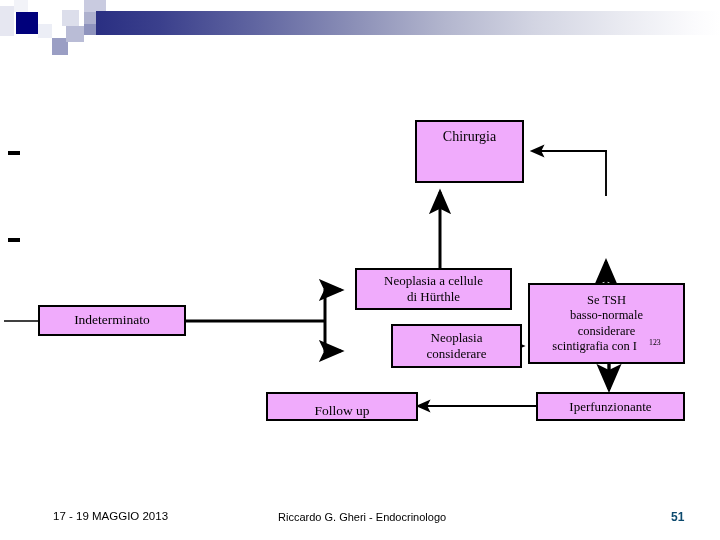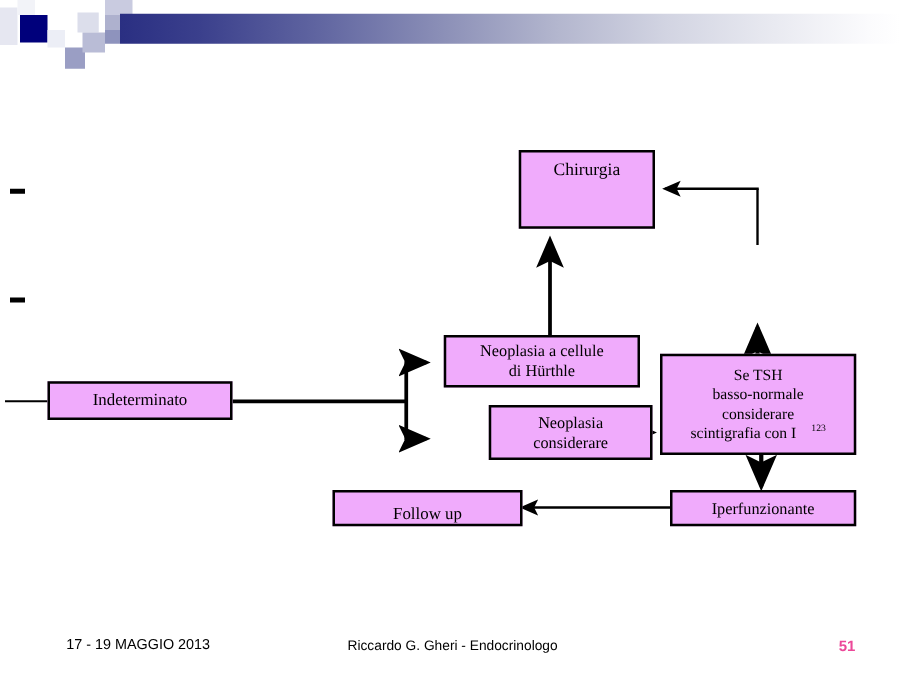--- a/index.html
+++ b/index.html
@@ -101,21 +101,21 @@
     font-size: 11px;
     color: #000000;
     white-space: nowrap;
   }
   #footer-pageno {
     position: absolute;
     left: 660px;
     top: 10px;
     font-size: 12px;
     font-weight: bold;
-    color: #ec4899;
+    color: #0c4a6e;
   }
 
   svg { display: block; }
 </style>
 </head>
 <body>
 
 <div id="header-band">
   <div class="sq" style="left:0px;  top:6px;  width:14px; height:30px; background:#e6e7f1;"></div>
   <div class="sq" style="left:14px; top:0px;  width:14px; height:12px; background:#f2f3f8;"></div>

